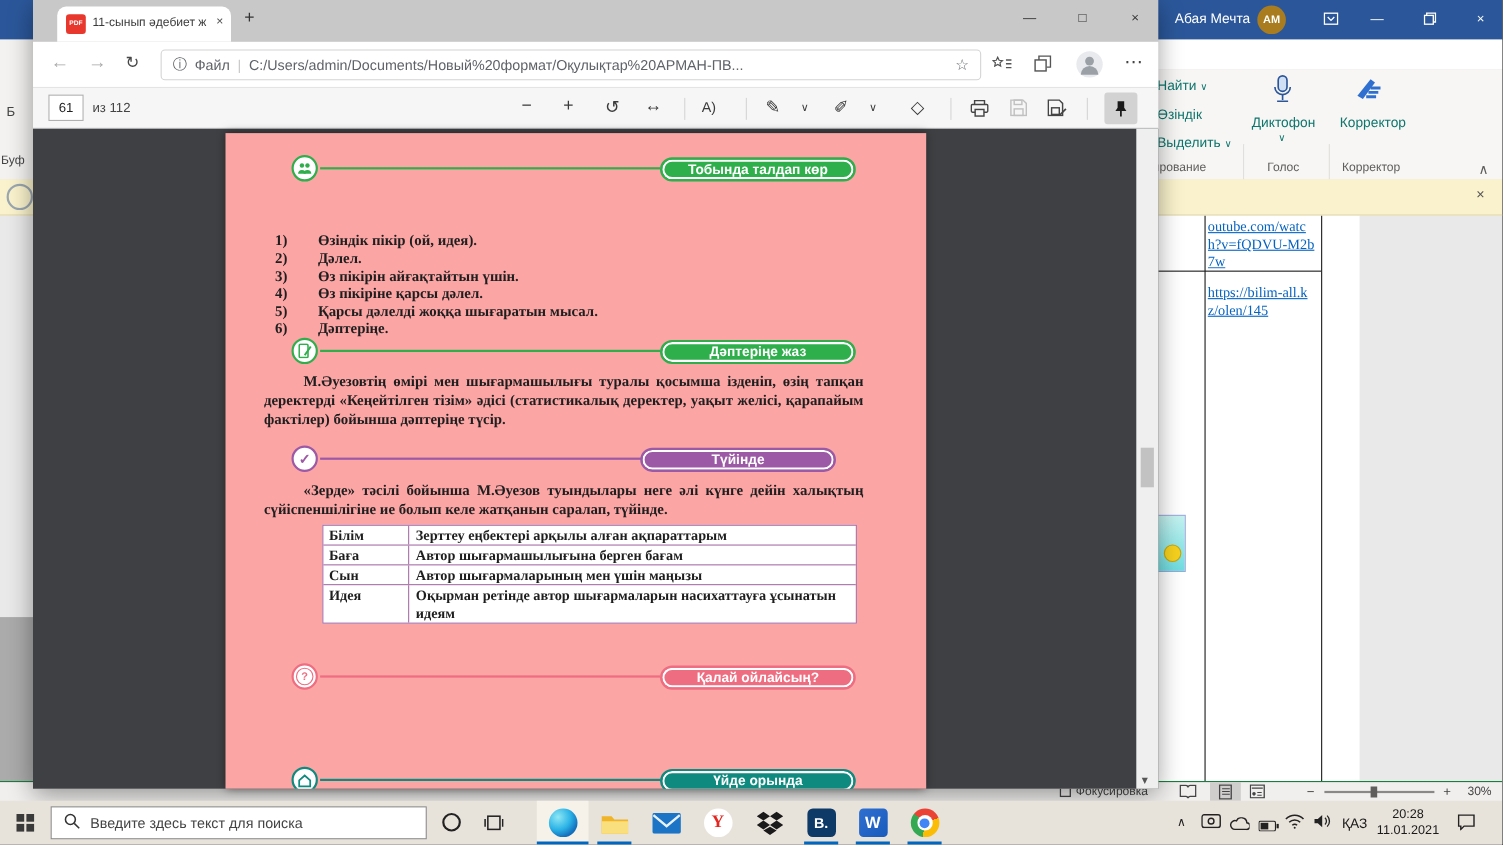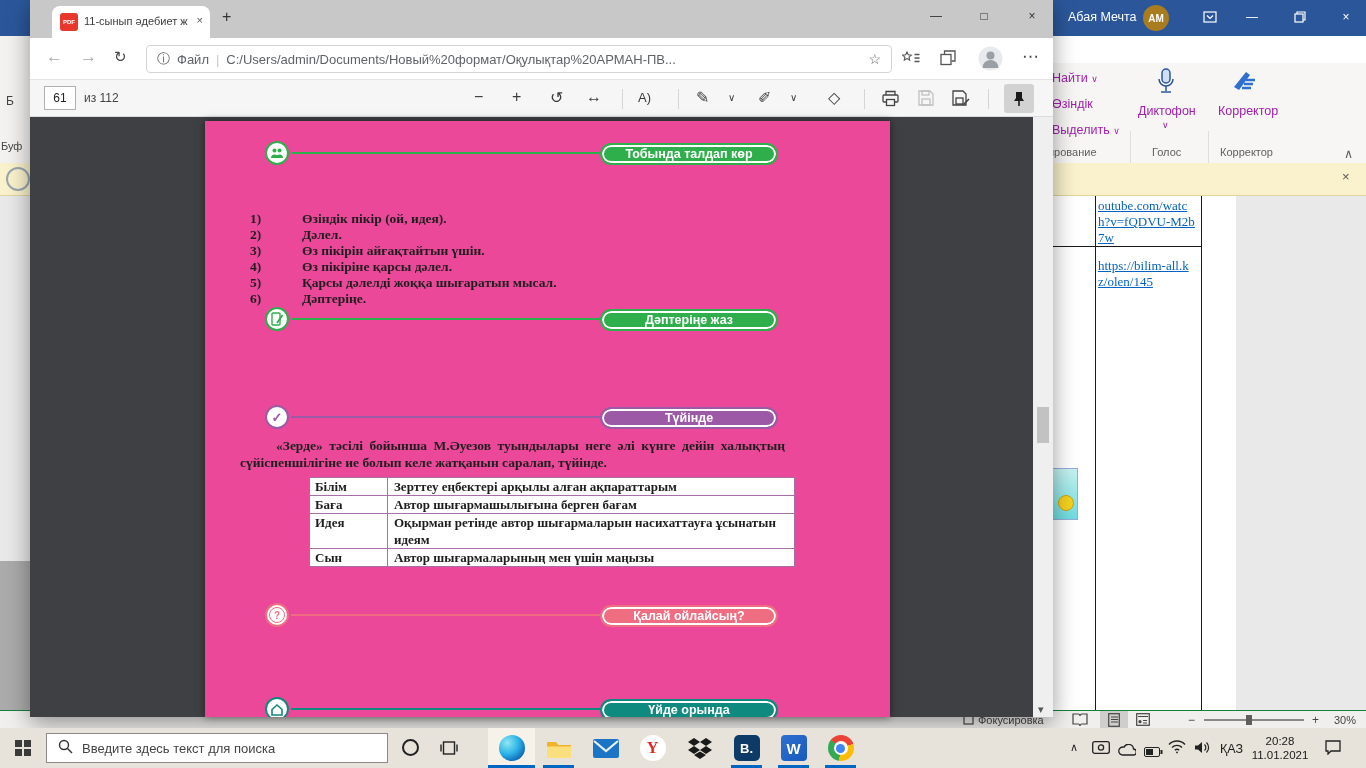--- a/index.html
+++ b/index.html
@@ -7,21 +7,21 @@
   body{font-family:"Liberation Sans",sans-serif;background:#000}
   #screen{position:relative;width:1366px;height:768px;overflow:hidden;background:#e9e9e9}
 
   
   .word-titlebar{position:absolute;left:0;top:0;width:1366px;height:36px;background:#2b579a;color:#fff}
   .w-user{position:absolute;left:1068px;top:10px;font-size:12.5px;color:#fff}
   .w-avatar{position:absolute;left:1143px;top:5px;width:26px;height:26px;border-radius:50%;background:#a87c1f;color:#fff;font-size:10px;font-weight:bold;display:flex;align-items:center;justify-content:center}
   .w-ctl{position:absolute;top:0;width:40px;height:34px;display:flex;align-items:center;justify-content:center;color:#fff;font-size:12px}
   .word-sharebar{position:absolute;left:1040px;top:36px;width:326px;height:27px;background:#fff}
   .word-ribbon{position:absolute;left:1030px;top:63px;width:336px;height:100px;background:#f7f6f4}
-  .w-rtext{position:absolute;font-size:12.5px;color:#a21caf;white-space:nowrap}
+  .w-rtext{position:absolute;font-size:12.5px;color:#0f766e;white-space:nowrap}
   .w-group{position:absolute;font-size:11px;color:#605e5c;white-space:nowrap}
   .w-sep{position:absolute;top:68px;height:88px;width:1px;background:#e1dfdd}
   .word-notif{position:absolute;left:0;top:163px;width:1366px;height:33px;background:#faf2cc;border-bottom:1px solid #e0d49e}
   .w-nbtn{position:absolute;top:169px;height:22px;background:#fff;border:1px solid #979593;font-size:12px;color:#333;display:flex;align-items:center;justify-content:center}
   .word-doc{position:absolute;left:0;top:196px;width:1366px;height:514px;background:#e9e9e9;overflow:hidden}
   .w-page{position:absolute;left:1040px;top:0;width:196px;height:514px;background:#fff}
   .w-vline{position:absolute;top:0;width:1px;height:514px;background:#1a1a1a}
   .w-link{position:absolute;left:1098px;width:100px;font-family:"Liberation Serif",serif;font-size:13px;line-height:16px;color:#0563c1;text-decoration:underline;word-break:break-all}
   .w-thumb{position:absolute;left:1048px;top:272px;width:30px;height:52px;background:linear-gradient(#c4f2f0,#6fdce0);border:1px solid #9ad;overflow:hidden}
   .w-thumb .face{position:absolute;left:9px;top:26px;width:16px;height:16px;border-radius:50%;background:#f7d21f;border:1px solid #caa60a}
@@ -41,33 +41,33 @@
   .e-pdfbar{position:absolute;left:0;top:80px;width:1023px;height:37px;background:#f6f6f6;border-bottom:1px solid #dcdcdc;font-size:12px;color:#444}
   .e-pagebox{position:absolute;left:14px;top:6px;width:32px;height:24px;background:#fff;border:1px solid #b0b0b0;display:flex;align-items:center;justify-content:center;font-size:12px;color:#222}
   .e-tbico{position:absolute;top:8px;font-size:16px;color:#3b3b3b}
   .e-tbsep{position:absolute;top:9px;height:20px;width:1px;background:#d5d5d5}
   .e-pin{position:absolute;left:974px;top:4px;width:30px;height:29px;background:#d2d2d2;border-radius:3px;display:flex;align-items:center;justify-content:center}
   .e-content{position:absolute;left:0;top:117px;width:1023px;height:600px;background:#3e4043}
   .e-scroll{position:absolute;left:1003px;top:0;width:20px;height:600px;background:#efefef}
   .e-thumbbar{position:absolute;left:4px;top:290px;width:12px;height:36px;background:#c2c2c2}
 
   
-  .page{position:absolute;left:175px;top:4px;width:685px;height:596px;background:#ec4899;overflow:hidden;box-shadow:0 0 8px rgba(0,0,0,.5)}
+  .page{position:absolute;left:175px;top:4px;width:637px;height:596px;background:#fca5a5;overflow:hidden;box-shadow:0 0 8px rgba(0,0,0,.5)}
   .picon{position:absolute;width:24px;height:24px;border:2px solid;border-radius:50%;background:#fff;display:flex;align-items:center;justify-content:center;font-weight:bold}
   .pline{position:absolute;height:2px}
   .pbanner{position:absolute;width:178px;height:22px;border-radius:12px;border:2px solid;box-shadow:inset 0 0 0 2px #fff;color:#fff;font-size:12.5px;font-weight:bold;text-align:center;line-height:18px;font-family:"Liberation Sans",sans-serif}
   .green{border-color:#2fae4c;color:#2fae4c}.pbanner.green{background:#2fae4c;color:#fff}.pline.green{background:#2fae4c}
   .purple{border-color:#9c59a5;color:#9c59a5}.pbanner.purple{background:#9c59a5;color:#fff}.pline.purple{background:#9c59a5}
   .pink{border-color:#ee6d80;color:#ee6d80}.pbanner.pink{background:#ee6d80;color:#fff}.pline.pink{background:#ee6d80}
   .teal{border-color:#0f8a7e;color:#0f8a7e}.pbanner.teal{background:#0f8a7e;color:#fff}.pline.teal{background:#0f8a7e}
   .para{position:absolute;left:35px;width:545px;font-family:"Liberation Serif",serif;font-size:13.5px;font-weight:700;line-height:17px;color:#1e1e1e;text-align:justify;text-indent:36px}
   .plist-row{position:absolute;left:45px;width:535px;height:16px;font-family:"Liberation Serif",serif;font-size:13.5px;font-weight:700;color:#1e1e1e}
   .pnum{position:absolute;left:0}
-  .ptxt{position:absolute;left:52px;white-space:nowrap}
-  .ptable{position:absolute;left:104px;top:356px;width:486px;border:1px solid #a76fa7;background:#fff}
+  .ptxt{position:absolute;left:39px;white-space:nowrap}
+  .ptable{position:absolute;left:88px;top:356px;width:486px;border:1px solid #a76fa7;background:#fff}
   .prow{display:flex;border-top:1px solid #a76fa7}
   .prow:first-child{border-top:none}
   .pkey{width:78px;border-right:1px solid #a76fa7;padding:0 5px;font-family:"Liberation Serif",serif;font-size:13px;font-weight:700;line-height:17px;color:#1e1e1e}
   .pval{flex:1;padding:0 6px;font-family:"Liberation Serif",serif;font-size:13px;font-weight:700;line-height:17px;color:#1e1e1e}
 
   
   .taskbar{position:absolute;left:0;top:728px;width:1366px;height:40px;background:#e8e3da;z-index:50}
   .tb-start{position:absolute;left:0;top:0;width:46px;height:40px;display:flex;align-items:center;justify-content:center}
   .winlogo{display:grid;grid-template-columns:7px 7px;grid-template-rows:7px 7px;gap:2px}
   .winlogo div{background:#3a3a3a}
@@ -314,42 +314,43 @@
           </div>
 
         <div class="picon green" style="left:60px;top:186px">
           <svg width="13" height="14" viewBox="0 0 13 14">
               <rect x="1" y="1" width="8" height="12" rx="1" fill="none" stroke="#2fae4c" stroke-width="1.4"></rect>
               <line x1="11.5" y1="3" x2="6" y2="11" stroke="#2fae4c" stroke-width="1.8"></line>
             </svg>
         </div>
         <div class="pline green" style="left:86px;top:197px;width:309px"></div>
         <div class="pbanner green" style="left:395px;top:188px">Дәптеріңе жаз</div>
+        <div class="para" style="top:217px">М.Әуезовтің өмірі мен шығармашылығы туралы қосымша ізденіп, өзің тапқан деректерді «Кеңейтілген тізім» әдісі (статистикалық деректер, уақыт желісі, қарапайым фактілер) бойынша дәптеріңе түсір.</div>
 
         <div class="picon purple" style="left:60px;top:284px;font-size:13px">✓</div>
         <div class="pline purple" style="left:86px;top:295px;width:309px"></div>
-        <div class="pbanner purple" style="left:395px;top:286px">Түйінде</div>
+        <div class="pbanner purple" style="left:377px;top:286px">Түйінде</div>
         <div class="para" style="top:316px">«Зерде» тәсілі бойынша М.Әуезов туындылары неге әлі күнге дейін халықтың сүйіспеншілігіне ие болып келе жатқанын саралап, түйінде.</div>
 
         <div class="ptable">
           <div class="prow" style="min-height:17px">
               <span class="pkey">Білім</span>
               <span class="pval">Зерттеу еңбектері арқылы алған ақпараттарым</span>
             </div>
           <div class="prow" style="min-height:17px">
               <span class="pkey">Баға</span>
               <span class="pval">Автор шығармашылығына берген бағам</span>
             </div>
+          <div class="prow" style="min-height:17px">
+              <span class="pkey">Сын</span>
+              <span class="pval">Автор шығармаларының мен үшін маңызы</span>
+            </div>
           <div class="prow" style="min-height:34px">
               <span class="pkey">Идея</span>
               <span class="pval" style="max-width:400px">Оқырман ретінде автор шығармаларын насихаттауға ұсынатын идеям</span>
-            </div>
-          <div class="prow" style="min-height:17px">
-              <span class="pkey">Сын</span>
-              <span class="pval">Автор шығармаларының мен үшін маңызы</span>
             </div>
         </div>
 
         <div class="picon pink" style="left:60px;top:482px;font-size:12px">
             <span style="border:1px solid #ee6d80;border-radius:50%;width:16px;height:16px;display:flex;align-items:center;justify-content:center;font-size:10px">?</span>
           </div>
         <div class="pline pink" style="left:86px;top:493px;width:309px"></div>
         <div class="pbanner pink" style="left:395px;top:484px">Қалай ойлайсың?</div>
 
         <div class="picon teal" style="left:60px;top:576px">

